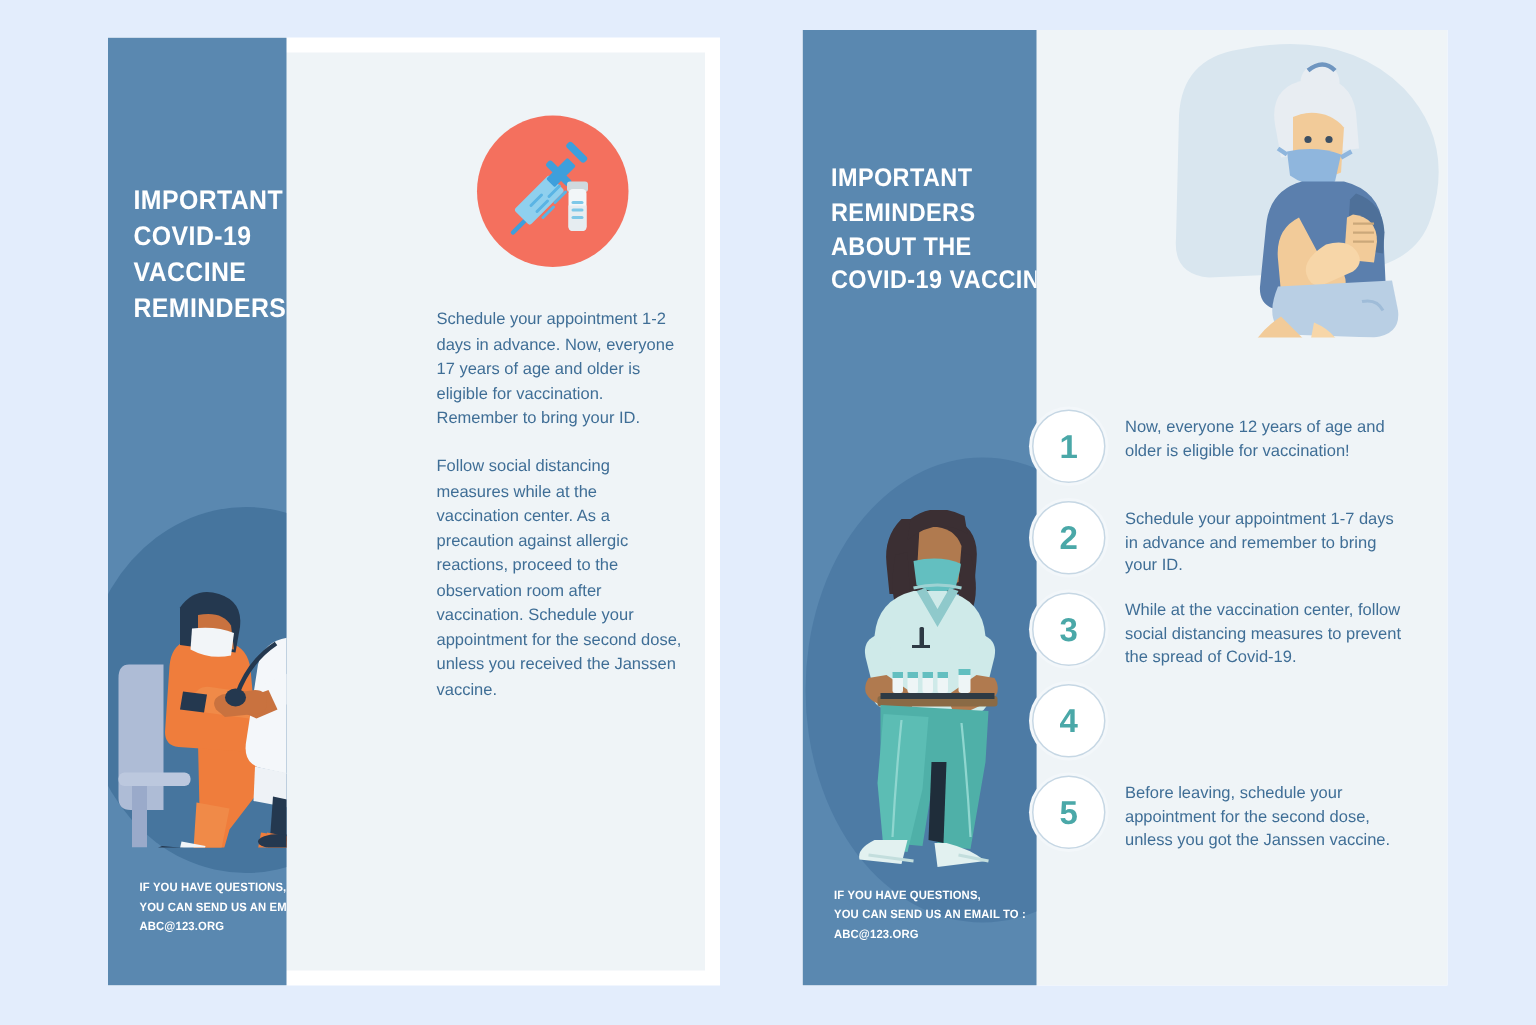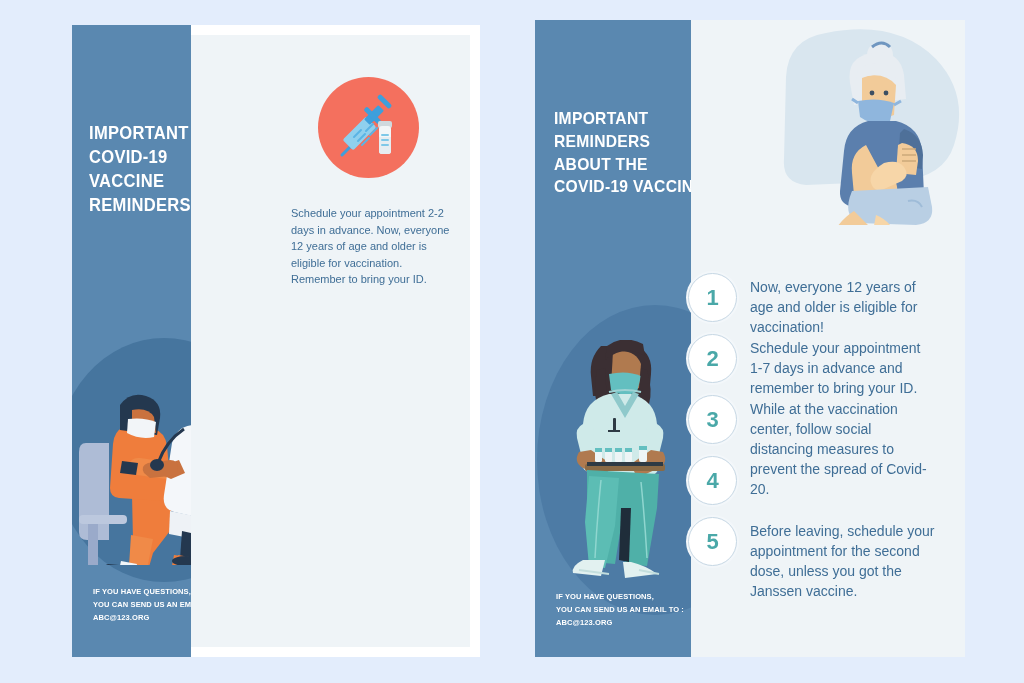--- a/index.html
+++ b/index.html
@@ -87,21 +87,21 @@
     border: 1px solid #c6d7e4;
     box-shadow: 0 0 0 2px #f3f7fa;
     display: flex; align-items: center; justify-content: center;
     color: #4aa8a8;
     font-size: 22px;
     font-weight: bold;
   }
   .step-text {
     margin-left: 13px;
     color: #3f6e96;
-    font-size: 14px;
+    font-size: 11px;
     line-height: 1.42;
     padding-top: 5px;
     width: 185px;
   }
 
   
   .illus { position: absolute; }
 </style>
 </head>
 <body>
@@ -204,21 +204,22 @@
         <path d="M45 44 l12 0 0 14 q0 3 -3 3 l-6 0 q-3 0 -3 -3z" fill="#e6edf1"></path>
         <g stroke="#7ec8e8" stroke-width="2" stroke-linecap="round">
           <path d="M48 42 h6"></path>
           <path d="M48 47 h6"></path>
           <path d="M48 52 h6"></path>
         </g>
       </svg>
     </div>
 
     <div class="body-copy" style="left:219px; top:180px; width:164px; font-size:11px;">
-      <p>Schedule your appointment 2-2 days in advance. Now, everyone 12 years of age and older is eligible for vaccination. Remember to bring your ID.</p>
+      <p>Schedule your appointment 1-2 days in advance. Now, everyone 17 years of age and older is eligible for vaccination. Remember to bring your ID.</p>
+      <p>Follow social distancing measures while at the vaccination center. As a precaution against allergic reactions, proceed to the observation room after vaccination. Schedule your appointment for the second dose, unless you received the Janssen vaccine.</p>
     </div>
   </div>
 
   <div class="poster" style="left:535px; top:20px; width:430px; height:637px;">
 
     <div class="poster-inner" style="left:0px; top:0px; width:430px; height:637px;"></div>
 
     <svg class="illus" width="200" height="200" viewBox="0 0 200 200" style="left:245px; top:5px;">
 
       <path d="M46 8 q70 -14 110 26 34 36 18 86 -10 32 -54 36 l-94 4 q-24 -2 -22 -26 l2 -82 q2 -38 40 -44z" fill="#d9e6ef"></path>
@@ -358,21 +359,21 @@
         <div class="step-circle">
           <span>2</span>
         </div>
         <div class="step-text">Schedule your appointment 1-7 days in advance and remember to bring your ID.</div>
       </div>
 
       <div class="step" style="left:-3px; top:122px;">
         <div class="step-circle">
           <span>3</span>
         </div>
-        <div class="step-text">While at the vaccination center, follow social distancing measures to prevent the spread of Covid-20.</div>
+        <div class="step-text">While at the vaccination center, follow social distancing measures to prevent the spread of Covid-19.</div>
       </div>
 
       <div class="step" style="left:-3px; top:183px;">
         <div class="step-circle">
           <span>4</span>
         </div>
       </div>
 
       <div class="step" style="left:-3px; top:244px;">
         <div class="step-circle">

